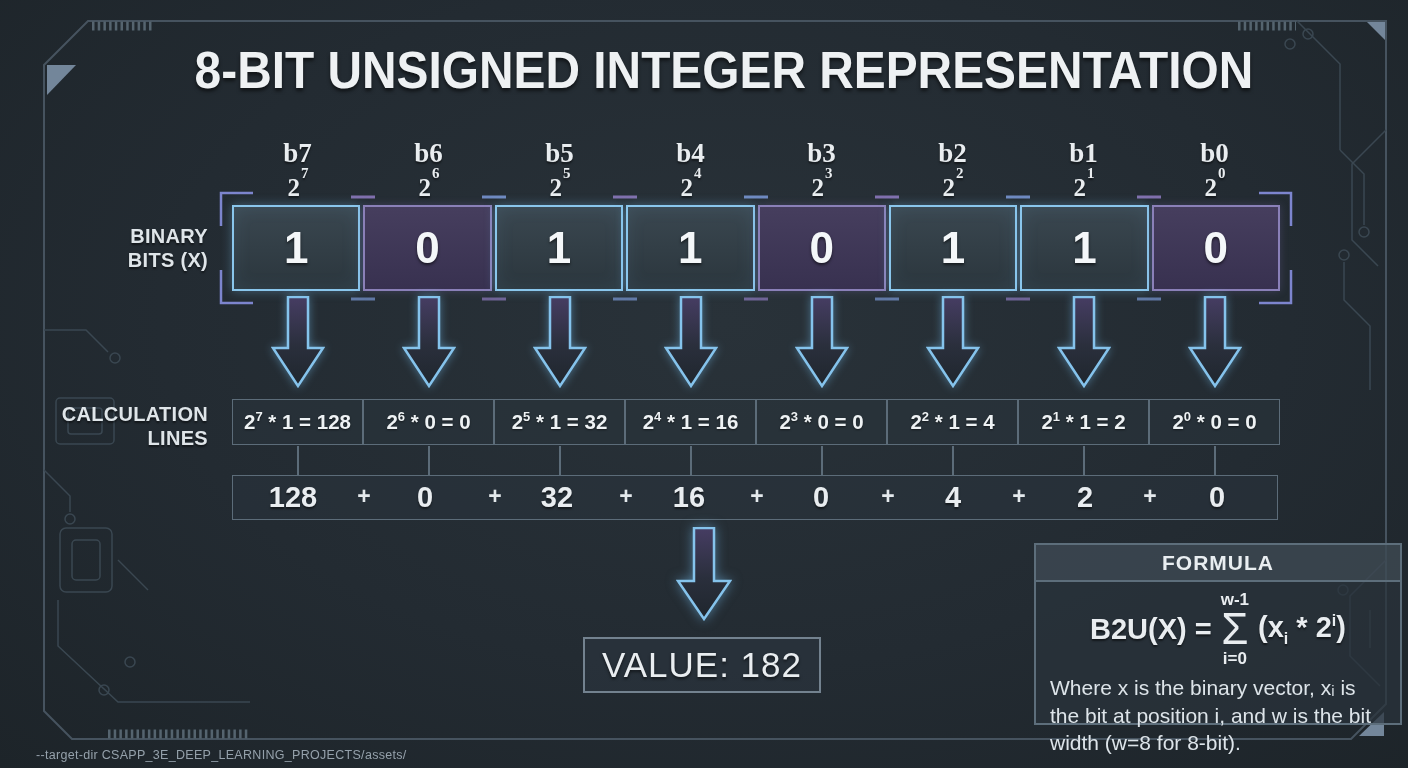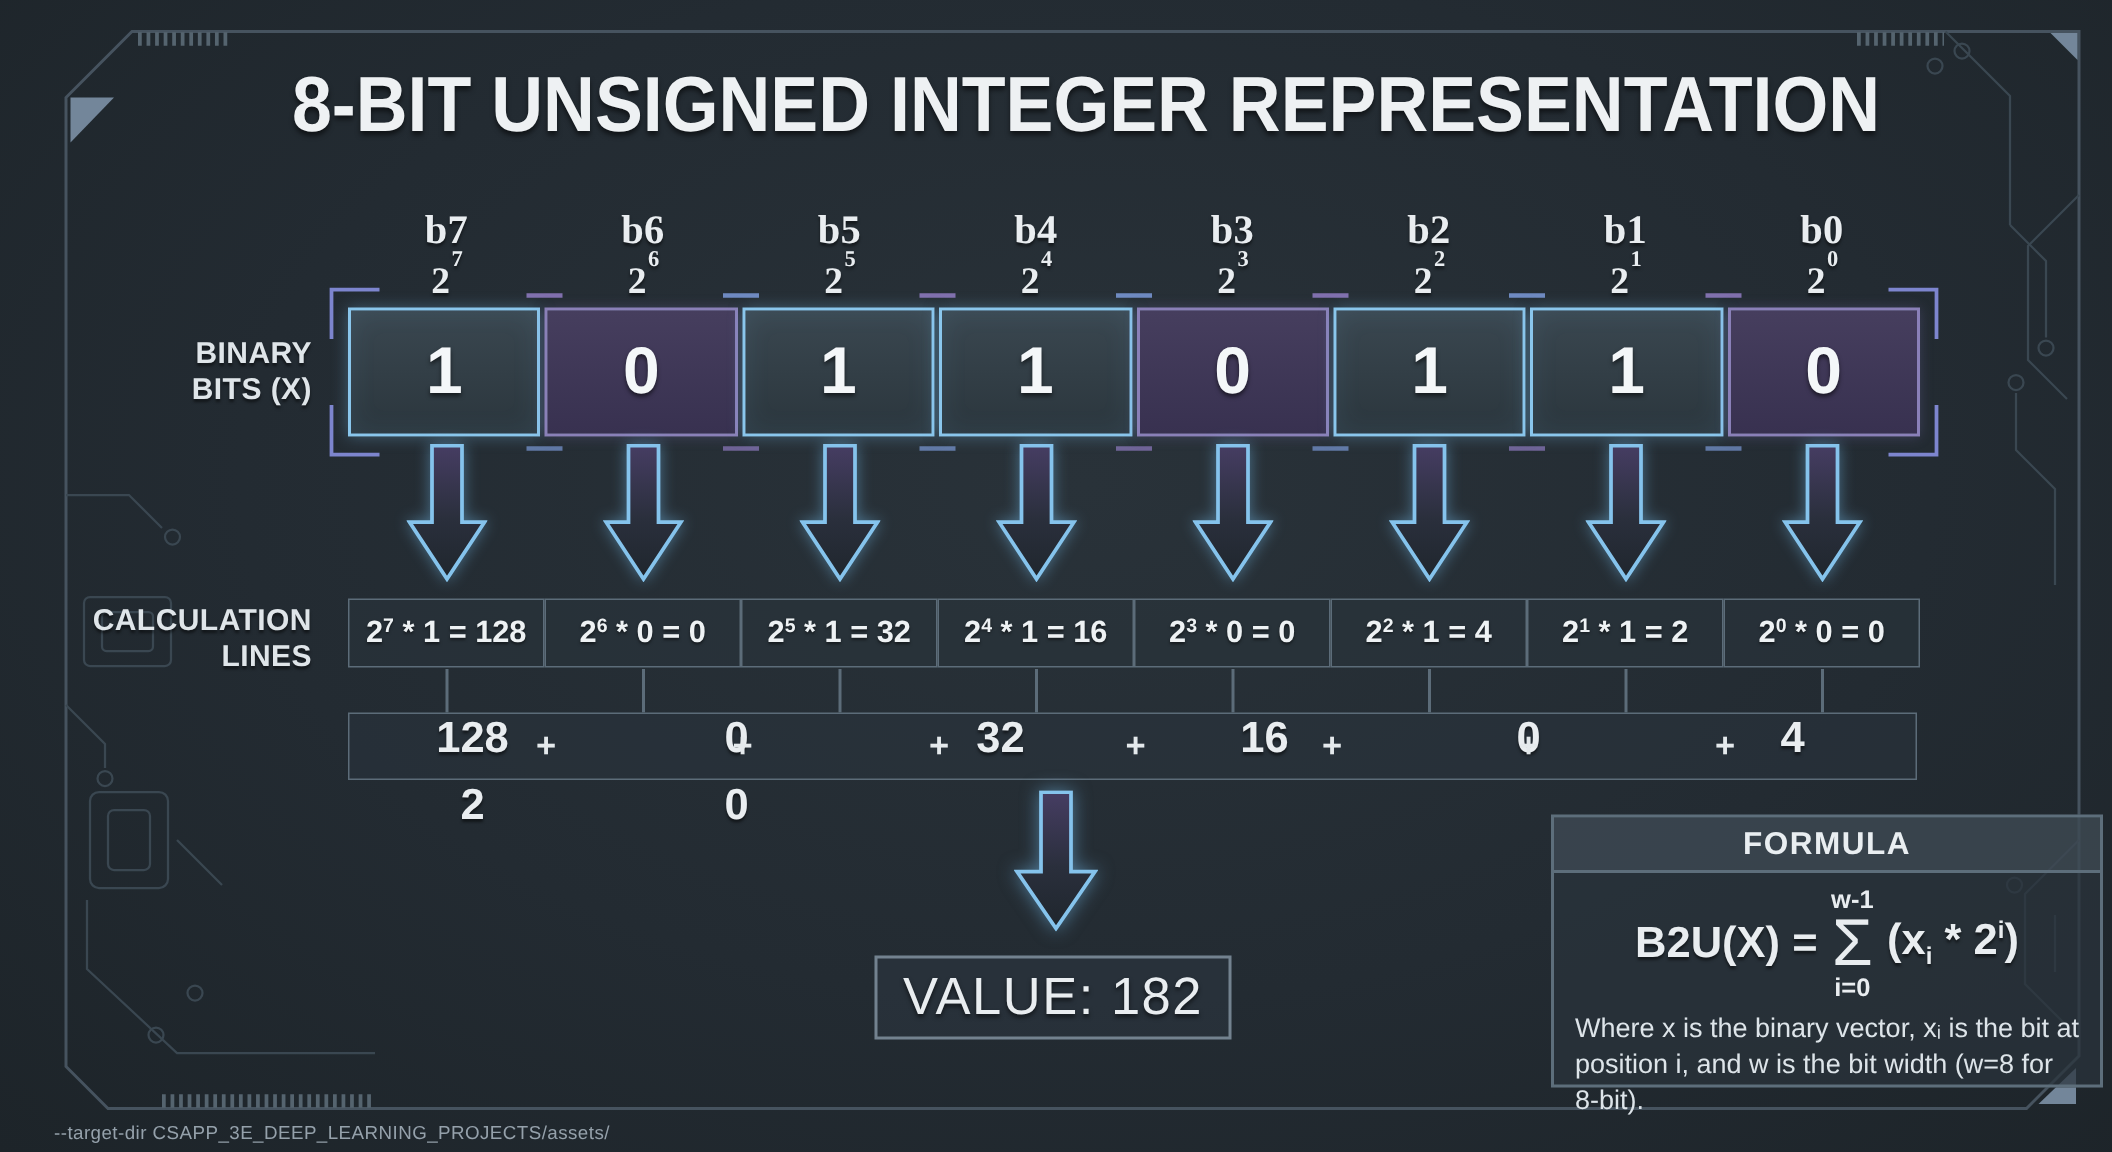--- a/index.html
+++ b/index.html
@@ -58,21 +58,21 @@
   .calc-cell sup{font-size:13px;position:relative;top:-6px;}
 
   #conn-row{top:446px;height:29px;}
   .conn{display:flex;justify-content:center;}
   .conn-line{width:2px;height:29px;background:var(--box-border,#5c6c79);}
 
   .sum-box{
     position:absolute;left:232px;top:475px;width:1046px;height:45px;box-sizing:border-box;
     border:1.5px solid var(--box-border,#5c6c79);background:rgba(42,52,61,.5);
   }
-  .sum-grid{position:absolute;left:0;top:0;right:0;bottom:0;display:grid;grid-template-columns:repeat(6,1fr);align-items:center;gap:12px;}
+  .sum-grid{position:absolute;left:0;top:0;right:0;bottom:0;display:grid;grid-template-columns:repeat(8,1fr);align-items:center;gap:12px;}
   .sum-term{text-align:center;font-size:29px;font-weight:700;text-shadow:0 2px 2px rgba(0,0,0,.5);}
   .plus{position:absolute;top:50%;transform:translate(-50%,-54%);font-size:23px;font-weight:700;color:#e4e9ec;}
 
   .big-arrow{position:absolute;left:676px;top:527px;filter:drop-shadow(0 0 6px rgba(120,195,245,.5));}
 
   .value-box{
     position:absolute;left:583px;top:637px;width:238px;height:56px;box-sizing:border-box;
     border:2px solid #73828f;background:rgba(44,54,63,.6);
     display:flex;align-items:center;justify-content:center;
     font-size:35px;font-weight:400;letter-spacing:1px;text-shadow:0 2px 3px rgba(0,0,0,.55);
@@ -87,21 +87,21 @@
     display:flex;align-items:center;justify-content:center;
     font-size:21px;font-weight:700;letter-spacing:1px;color:#e9eef1;
   }
   .formula-main{display:flex;align-items:center;justify-content:center;gap:9px;height:90px;margin-top:2px;}
   .f-lhs,.f-rhs{font-size:29px;font-weight:700;text-shadow:0 2px 2px rgba(0,0,0,.5);}
   .f-rhs sub{font-size:16px;}
   .f-rhs sup{font-size:16px;}
   .sigma-stack{display:flex;flex-direction:column;align-items:center;line-height:1;}
   .sigma-upper,.sigma-lower{font-size:17px;font-weight:700;}
   .sigma{font-size:44px;line-height:.95;font-weight:400;}
-  .formula-note{padding:0 14px;font-size:18px;line-height:1.32;color:#dde4e9;}
+  .formula-note{padding:0 14px;font-size:21px;line-height:1.32;color:#dde4e9;}
 
   .footer-path{position:absolute;left:36px;top:748px;font-size:12.5px;color:#95a1ab;letter-spacing:.3px;}
   .pre{white-space:pre;}
 </style>
 </head>
 <body>
 
 <div class="stage">
 
   <svg class="deco" width="1408" height="768" viewBox="0 0 1408 768">

